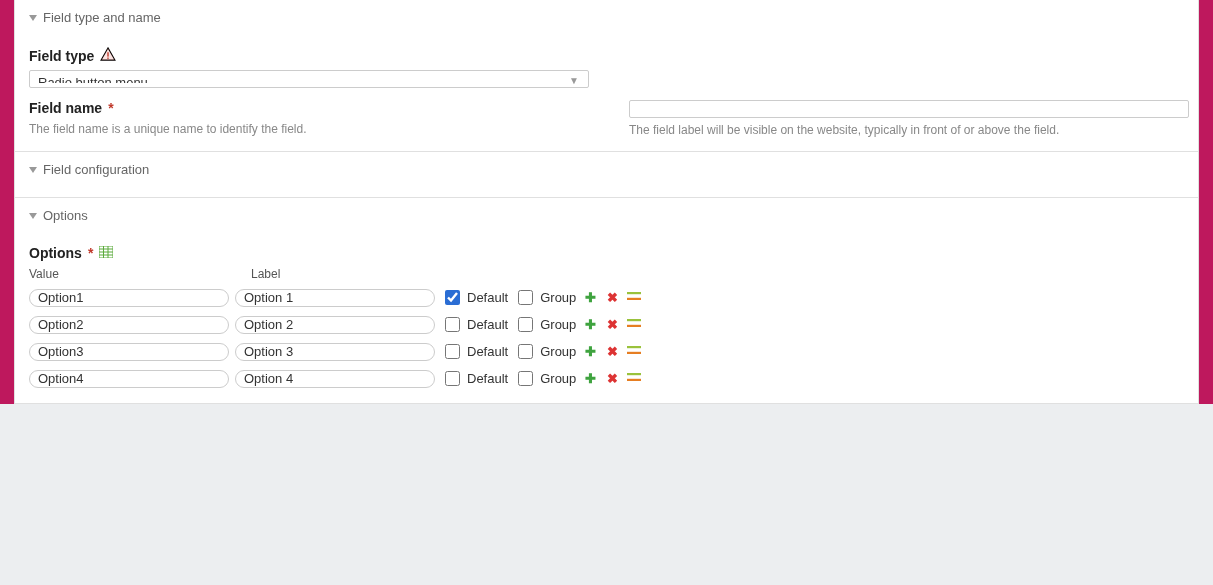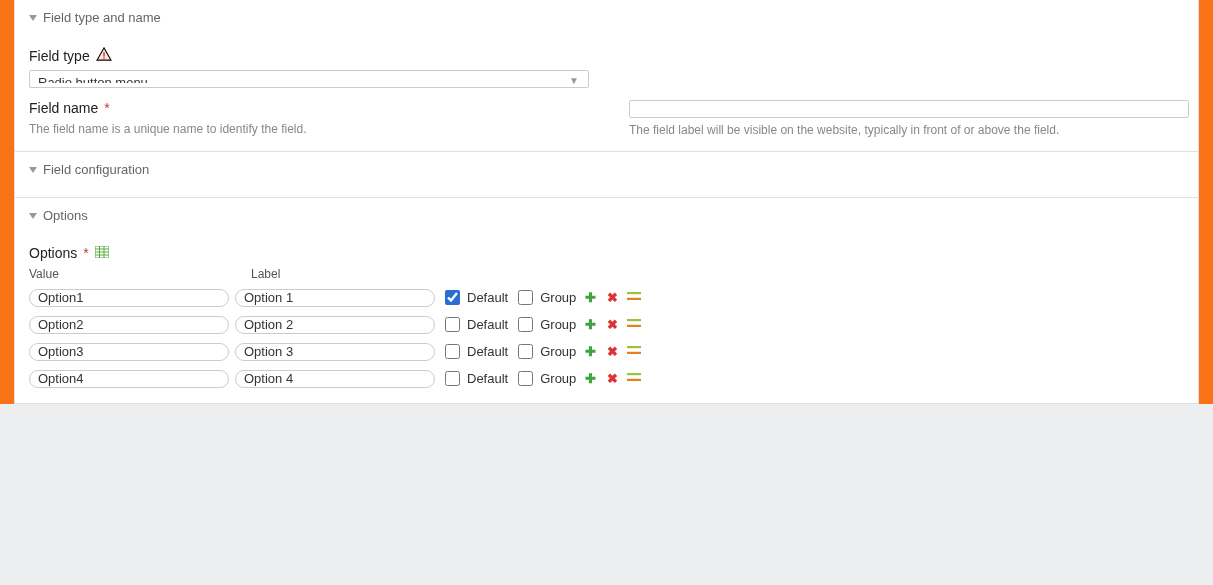--- a/index.html
+++ b/index.html
@@ -6,21 +6,21 @@
     margin: 0;
     padding: 0;
     font-family: "Segoe UI", "Helvetica Neue", Arial, sans-serif;
     font-size: 13px;
     color: #333;
     background: #eceef0;
   }
   .page {
     width: 1213px;
     margin: 0 auto;
-    background: #f97316;
+    background: #be185d;
   }
   .panel {
     background: #fff;
     margin: 0 14px;
     border: 1px solid #e0e0e0;
     border-top: none;
   }
   .section {
     border-bottom: 1px solid #e0e0e0;
     padding-bottom: 14px;
@@ -46,21 +46,21 @@
     padding: 6px 14px 0 14px;
   }
   .row {
     display: flex;
     gap: 40px;
     margin-top: 10px;
   }
   .col-half { flex: 0 0 560px; }
   .col-full { flex: 1 1 auto; max-width: 560px; }
   .label {
-    font-weight: 400;
+    font-weight: 700;
     color: #222;
     font-size: 14px;
     display: flex;
     align-items: center;
     gap: 6px;
     margin-bottom: 6px;
   }
   .req { color: #c0392b; }
   .help {
     color: #888;

